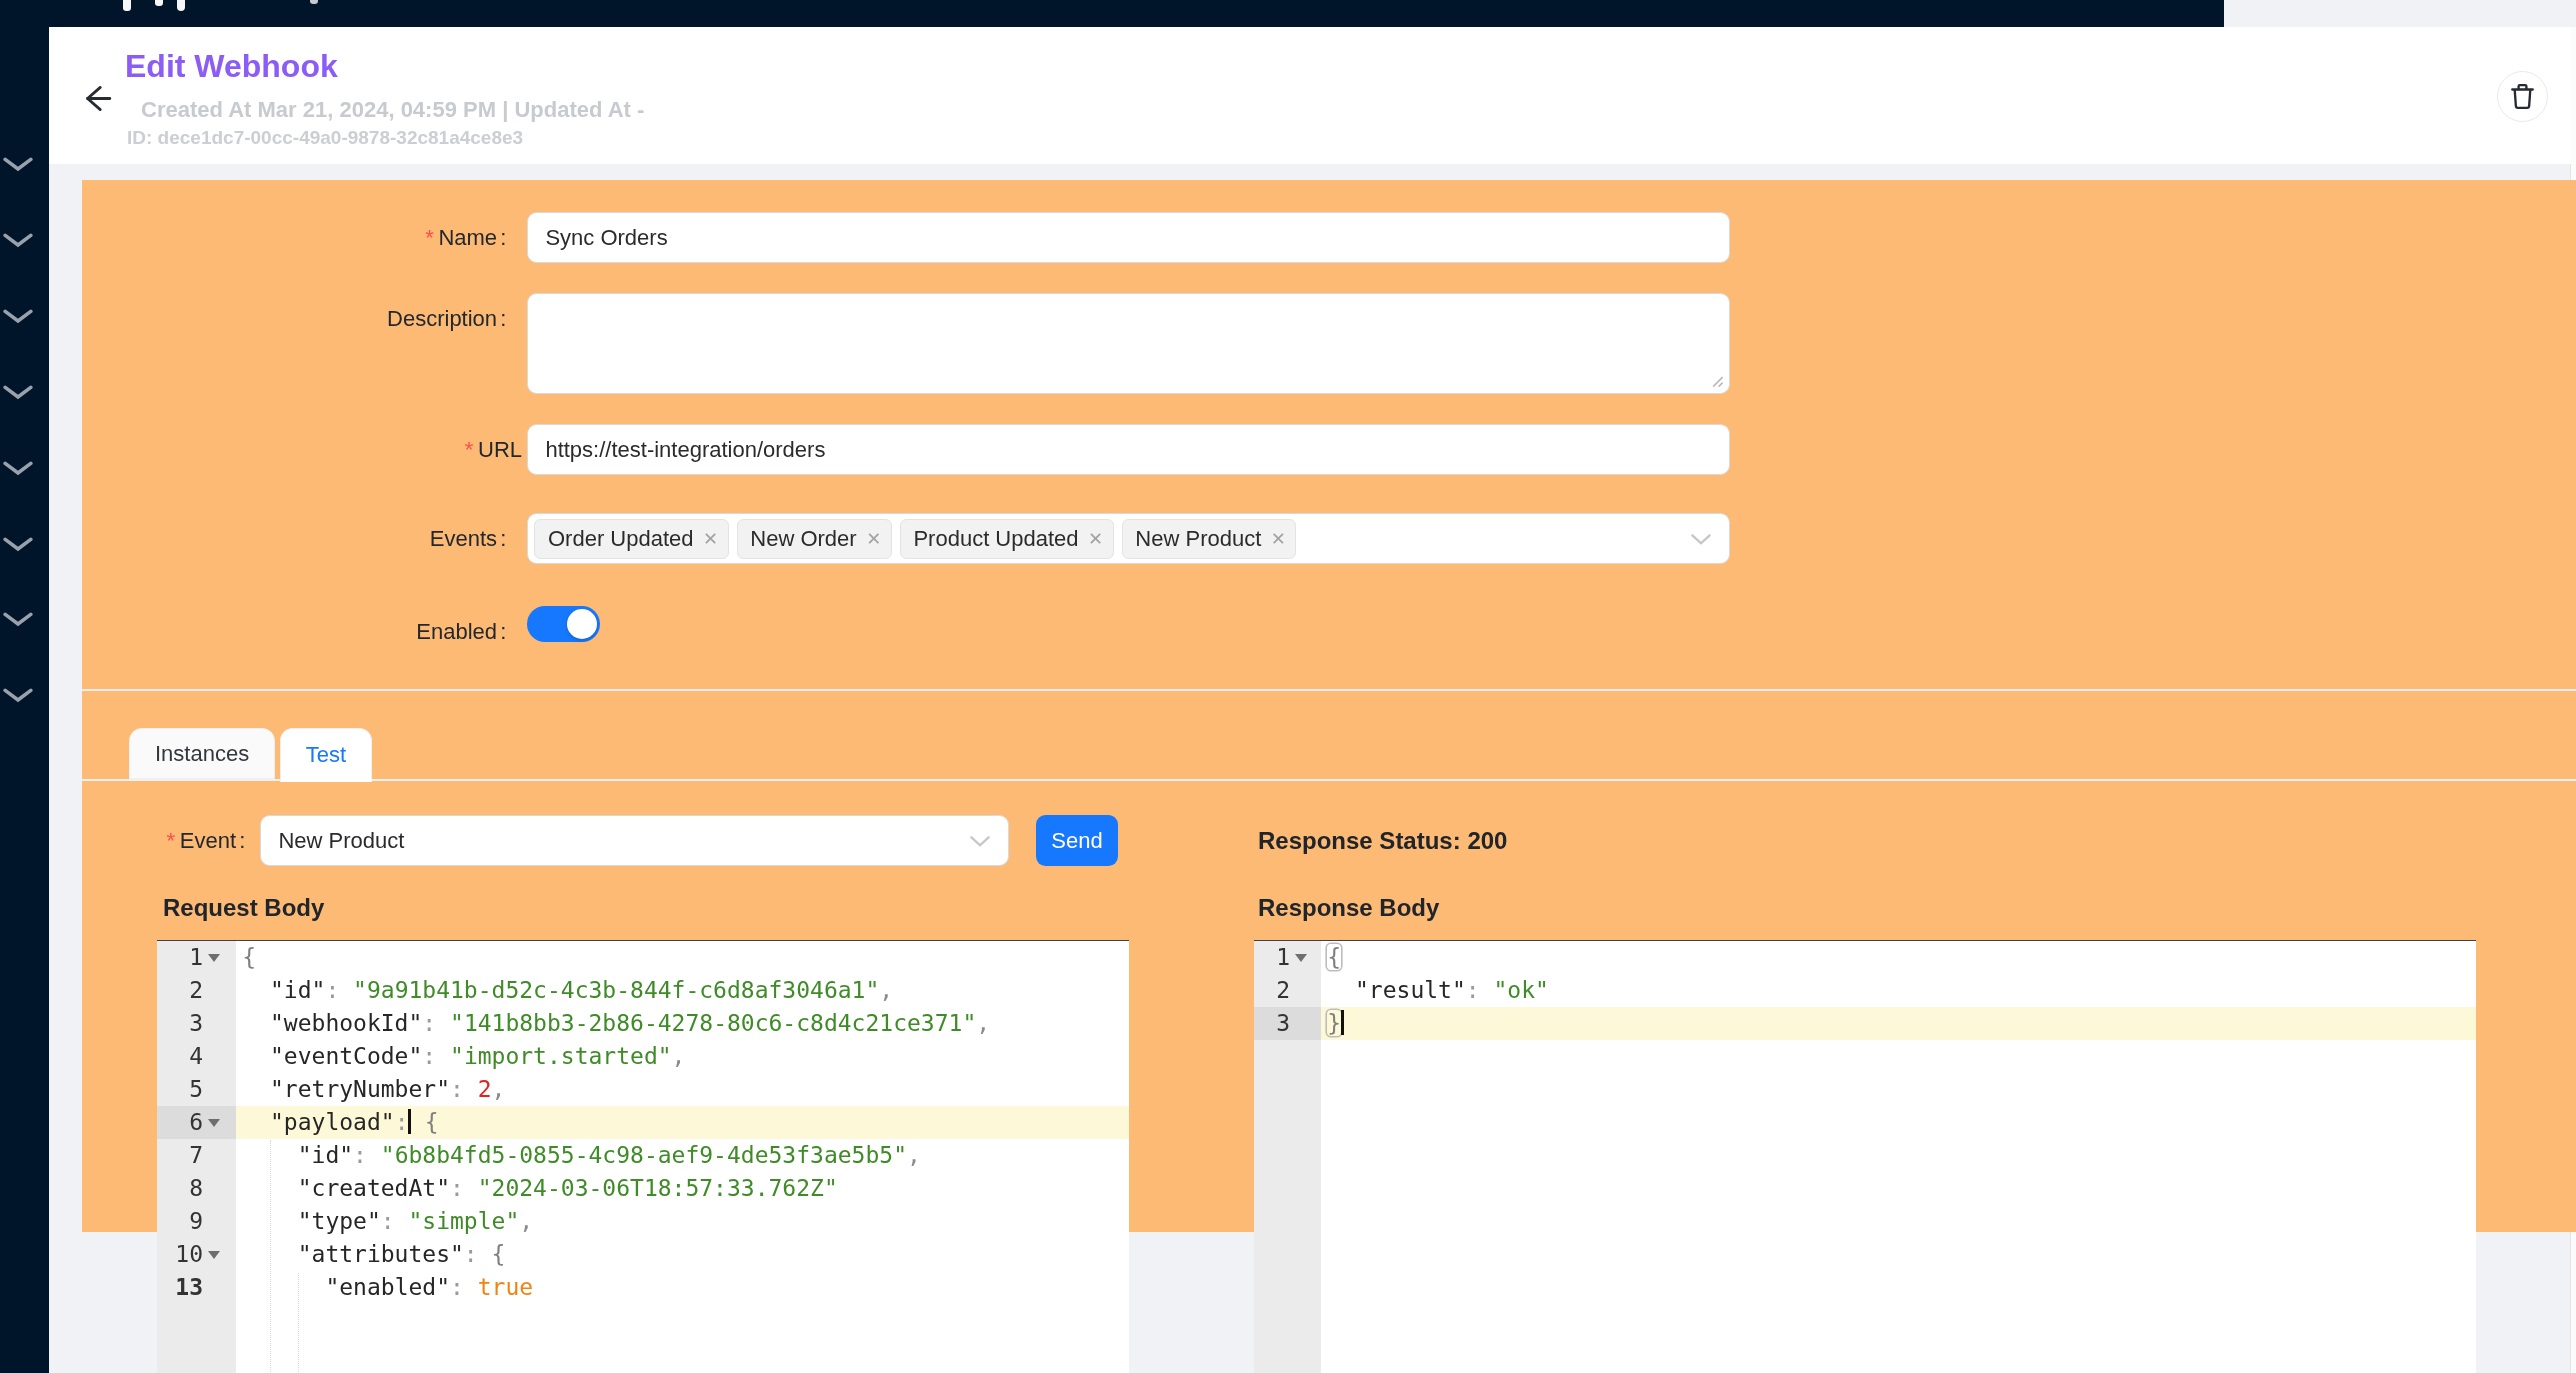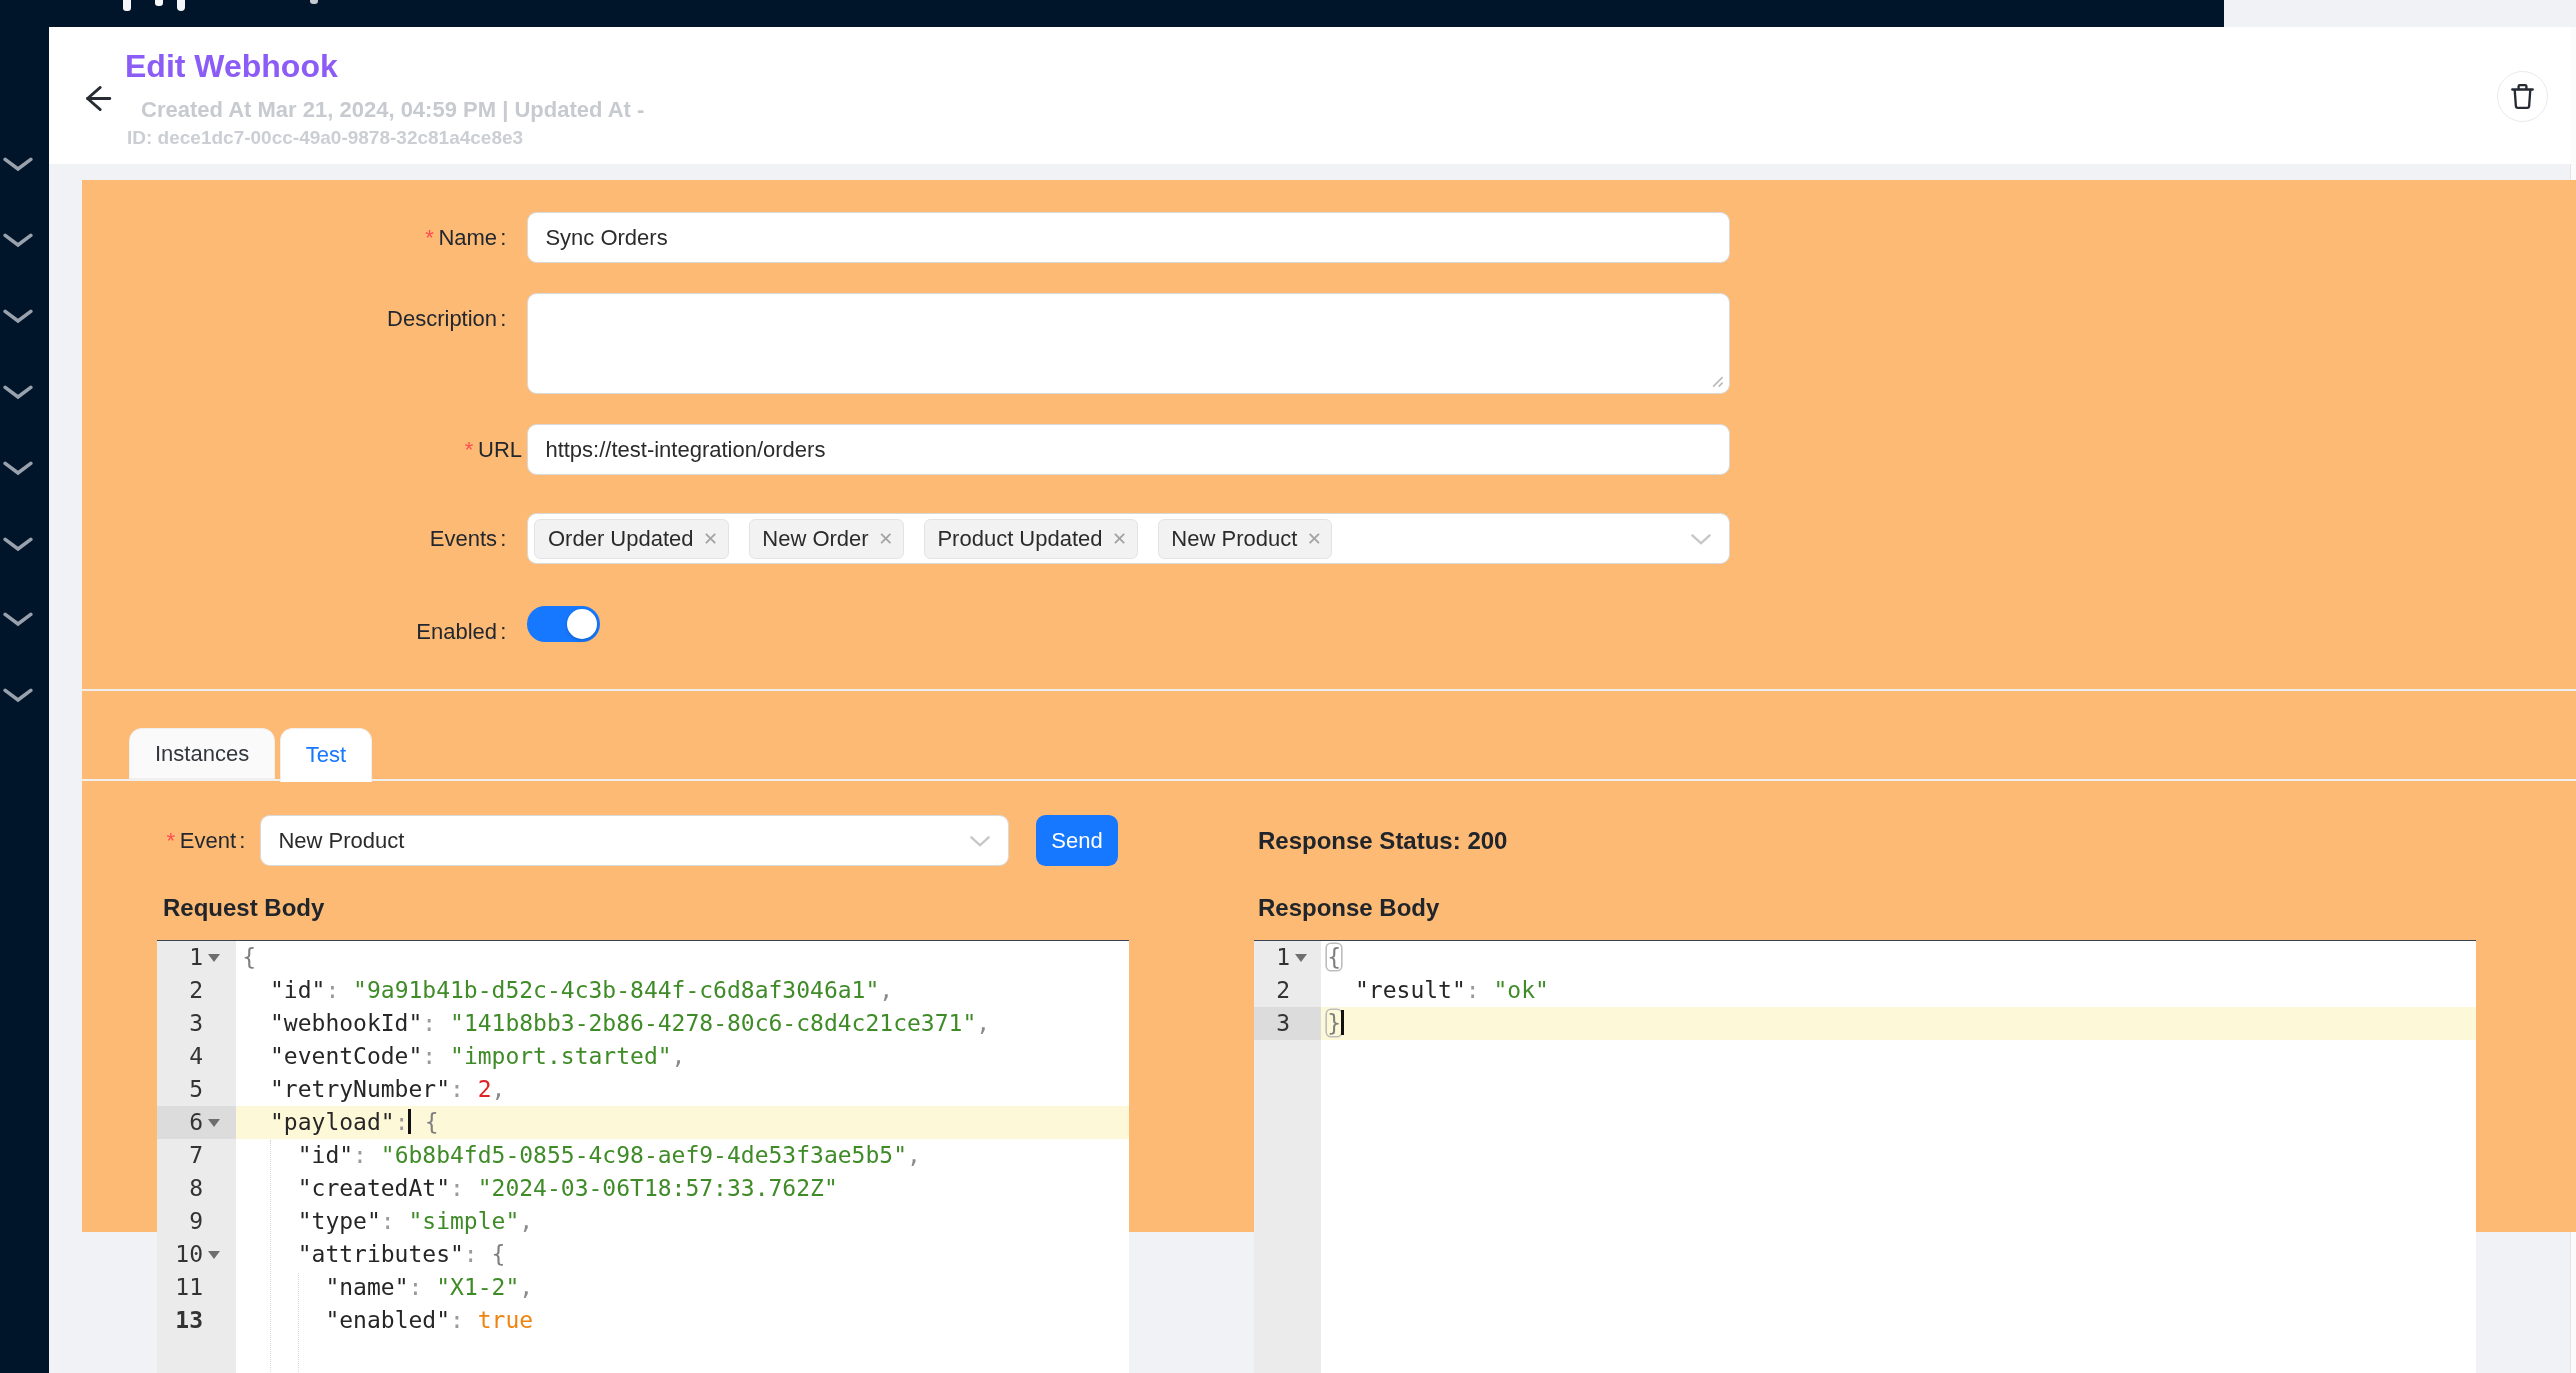--- a/index.html
+++ b/index.html
@@ -32,21 +32,21 @@
   .main-card{position:absolute;left:65px;top:180px;width:2495px;height:1052px;background:#fdba74;margin-left:17px;}
 
   .frm-label{position:absolute;left:0;width:426px;text-align:right;font-size:22px;color:#23272e;}
   .frm-label::after{content:":";margin:0 1.6px 0 3.2px;color:#23272e;}
   .req::before{content:"*";color:#ff4d4f;margin-right:4.7px;font-size:22px;}
   .inp{position:absolute;left:445px;width:1203px;box-sizing:border-box;background:#fff;border:1.6px solid #d9d9d9;border-radius:9.5px;font-size:22px;color:#2b2b2b;display:flex;align-items:center;padding:0 17.4px;}
   .textarea{align-items:flex-start;}
   .resize-h{position:absolute;right:4.7px;bottom:4.7px;}
 
   
-  .evt-select{position:absolute;left:445px;top:333px;width:1203px;height:51px;box-sizing:border-box;border:1.6px solid #d9d9d9;border-radius:9.5px;display:flex;align-items:center;padding:0 47px 0 6.3px;gap:20px;background:#fff;cursor:pointer;}
+  .evt-select{position:absolute;left:445px;top:333px;width:1203px;height:51px;box-sizing:border-box;border:1.6px solid #d9d9d9;border-radius:9.5px;display:flex;align-items:center;padding:0 47px 0 6.3px;gap:8px;background:#fff;cursor:pointer;}
   .tag{display:flex;align-items:center;height:38px;background:#f2f2f2;border:0.8px solid #e3e3e3;border-radius:6.3px;padding:0 9.5px 0 12.7px;font-size:22px;color:#2b2b2b;white-space:nowrap;}
   .tag .x{margin-left:9.5px;color:#a3a3a3;font-size:18px;cursor:pointer;}
   .sel-chev{position:absolute;right:17.4px;top:19px;}
 
   
   .switch{position:absolute;left:445px;top:426px;width:73px;height:36px;border-radius:18px;background:#1677ff;cursor:pointer;}
   .knob{position:absolute;right:3.2px;top:3.2px;width:30px;height:30px;border-radius:50%;background:#fff;box-shadow:0 1.6px 3.2px rgba(0,35,11,.2);}
 
   .divider{position:absolute;left:0;top:509px;width:2495px;height:1.6px;background:#eceef0;}
 
@@ -299,27 +299,20 @@
           <div class="row">
             <div class="gut" style="width: 79px;">
               <span class="num" style="width: 46px;">10</span>
               <span class="foldslot" style="width: 33px;">
                 <span class="fold"></span>
               </span>
             </div>
             <div class="code code-bg"><span>    </span><span class="tk-k">"attributes"</span><span class="tk-c">: </span><span class="tk-br">{</span></div>
           </div>
           <div class="row">
-            <div class="gut" style="width: 79px;">
-              <span class="num" style="width: 46px;">11</span>
-              <span class="foldslot" style="width: 33px;"></span>
-            </div>
-            <div class="code code-bg"><span>      </span><span class="tk-k">"name"</span><span class="tk-c">: </span><span class="tk-s">"X1-2"</span><span class="tk-p">,</span></div>
-          </div>
-          <div class="row">
             <div class="gut" style="width: 79px; font-weight: bold;">
               <span class="num" style="width: 46px;">13</span>
               <span class="foldslot" style="width: 33px;"></span>
             </div>
             <div class="code code-bg"><span>      </span><span class="tk-k">"enabled"</span><span class="tk-c">: </span><span class="tk-b">true</span></div>
           </div>
         </div>
       <div class="guide" style="left:113px;top:199px;height:234px;"></div>
       <div class="guide" style="left:141px;top:332px;height:101px;"></div>
     </div>

